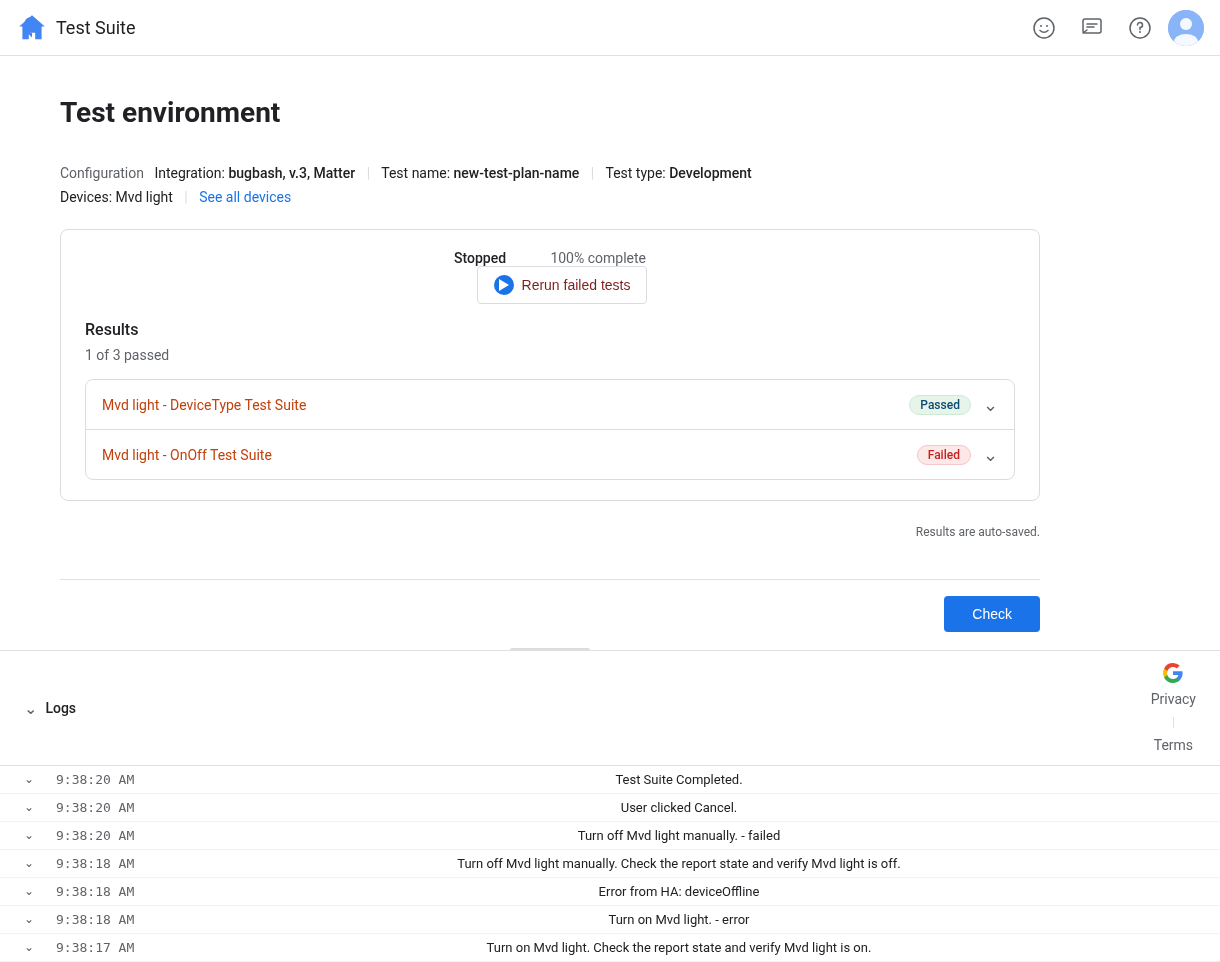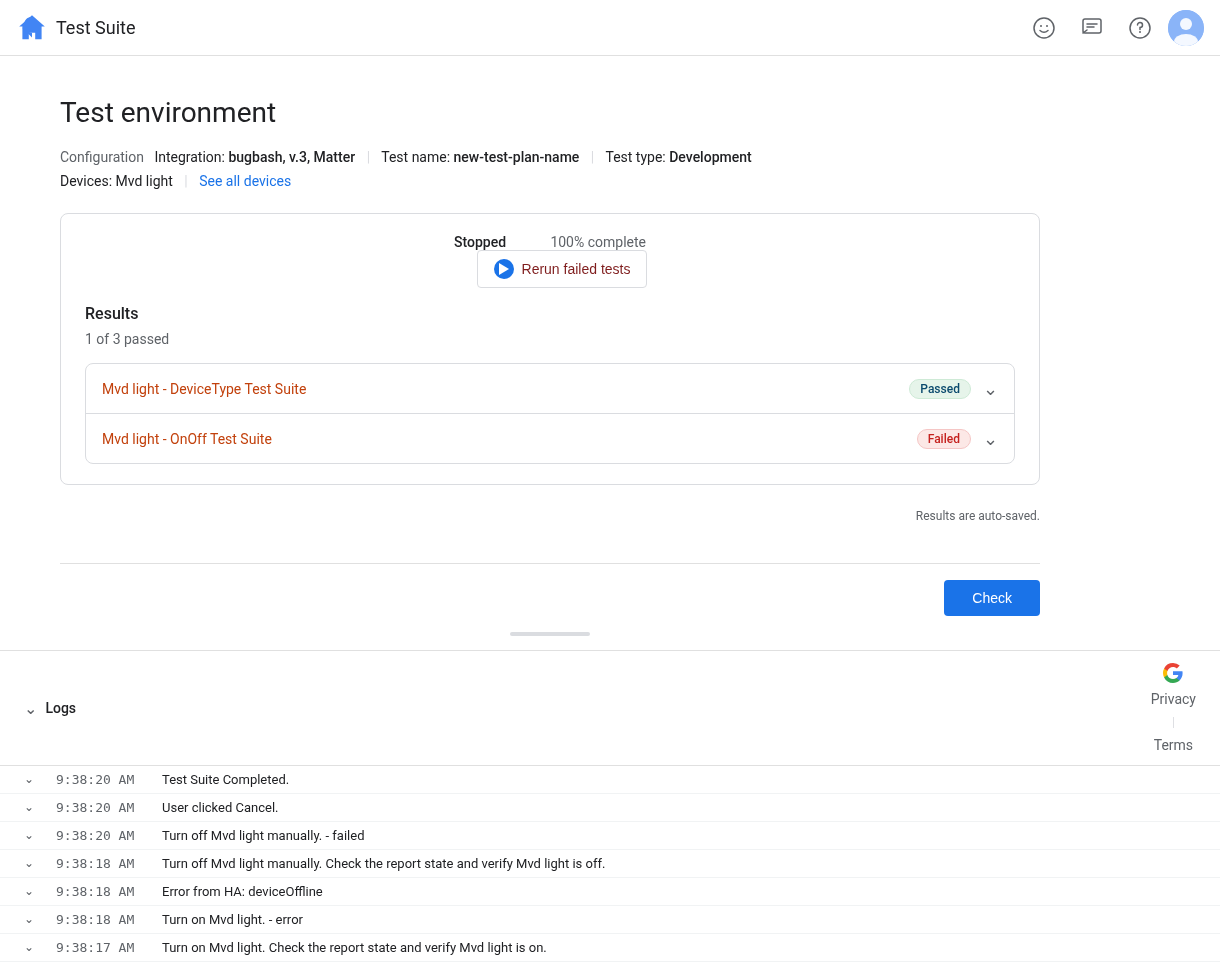--- a/index.html
+++ b/index.html
@@ -60,22 +60,22 @@
       color: white;
     }
 
     
     .main {
       padding: 40px 60px;
       max-width: 1100px;
     }
     .page-title {
       font-size: 28px;
-      font-weight: 400;
-      margin-bottom: 20px;
+      font-weight: 700;
+      margin-bottom: 36px;
     }
     .config-line {
       font-size: 14px;
       color: #202124;
       margin-bottom: 8px;
     }
     .config-label { color: #5f6368; }
     .config-value { font-weight: 500; }
     .separator { color: #dadce0; margin: 0 8px; }
     .devices-line {
@@ -324,20 +324,21 @@
     .log-time {
       font-size: 13px;
       color: #5f6368;
       min-width: 90px;
       font-family: monospace;
     }
     .log-message {
       font-size: 13px;
       color: #202124;
       flex: 1;
+      text-align: center;
     }
 
     
     .g-blue { fill: #4285F4; }
   </style>
 </head>
 <body>
 
 <header class="header">
   <div class="header-left">

